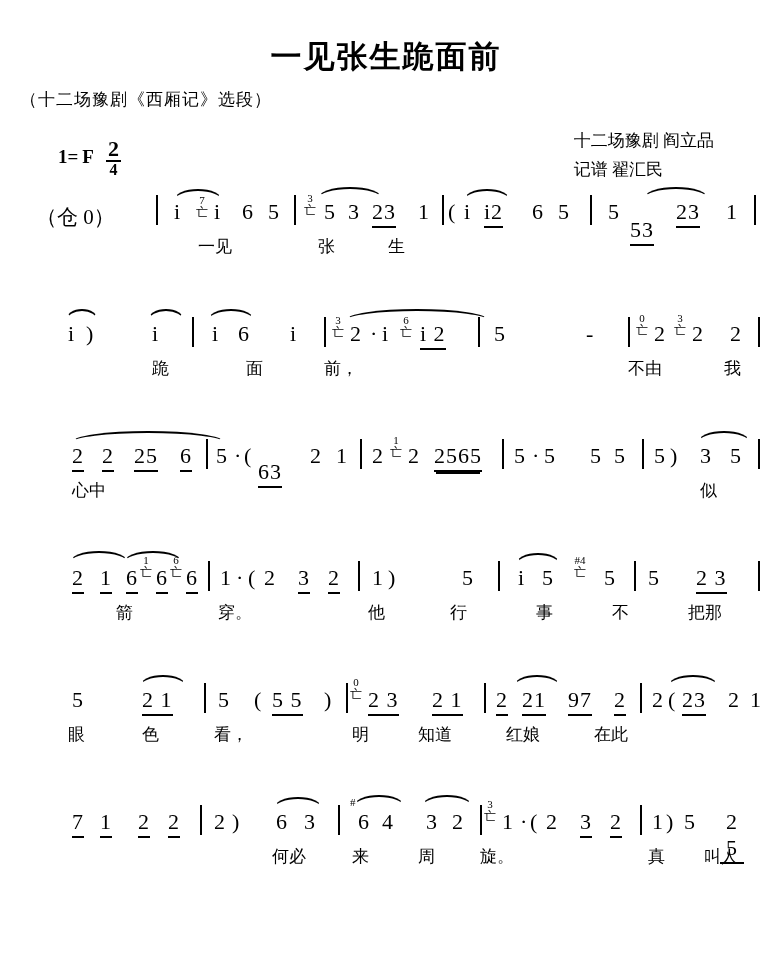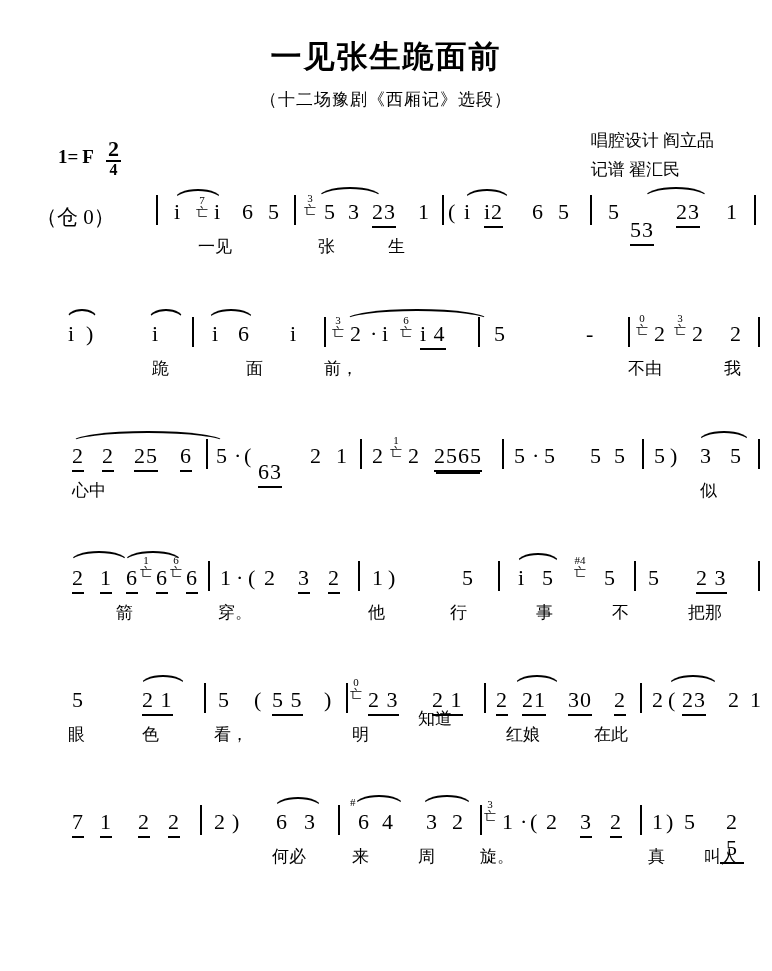--- a/index.html
+++ b/index.html
@@ -24,25 +24,26 @@
   
   .title {
     text-align: center;
     font-family: "Liberation Sans", sans-serif;
     font-weight: bold;
     font-size: 31px;
     letter-spacing: 2px;
     margin-top: 36px;
   }
   .subtitle {
-    text-align: center;
+    text-align: left;
     font-family: "Liberation Serif", serif;
     font-size: 17px;
     margin-top: 10px;
     letter-spacing: 1px;
+    margin-left: 20px;
   }
 
   .meta-row {
     position: relative;
     height: 62px;
     margin-top: 12px;
   }
   .keysig {
     position: absolute;
     left: 58px;
@@ -173,21 +174,21 @@
   <div class="meta-row">
     <div class="keysig">
       <span>1=</span>
       <span>F</span>
       <span class="frac">
         <span class="num">2</span>
         <span class="den">4</span>
       </span>
     </div>
     <div class="credits">
-      <div>唱腔设计 阎立品</div>
+      <div>十二场豫剧 阎立品</div>
       <div>记谱 翟汇民</div>
     </div>
   </div>
 
 
   <div class="system">
     <div class="staffline">
       <span class="cell" style="left:8px; top:18px;">（仓  0）</span>
 
       <span class="bar" style="left:128px; top:10px;"></span>
@@ -261,21 +262,21 @@
           <span class="top">3</span>
           <span class="bot">亡</span>
         </span>
       <span class="cell num" style="left:322px; top:14px;">2</span>
       <span class="cell num" style="left:342px; top:14px;">·</span>
       <span class="cell num" style="left:354px; top:14px;">i</span>
       <span class="ornament" style="left:372px; top:8px;">
           <span class="top">6</span>
           <span class="bot">亡</span>
         </span>
-      <span class="grp" style="left:392px; top:14px;"><span class="gnums">i 4</span></span>
+      <span class="grp" style="left:392px; top:14px;"><span class="gnums">i 2</span></span>
 
       <span class="bar" style="left:450px; top:10px;"></span>
 
       <span class="cell num" style="left:466px; top:14px;">5</span>
       <span class="dash" style="left:558px; top:14px;">-</span>
 
       <span class="bar" style="left:600px; top:10px;"></span>
 
       <span class="ornament" style="left:608px; top:6px;">
           <span class="top">0</span>
@@ -428,37 +429,37 @@
           <span class="bot">亡</span>
         </span>
       <span class="grp" style="left:340px; top:14px;"><span class="gnums">2 3</span></span>
       <span class="grp" style="left:404px; top:14px;"><span class="gnums">2 1</span></span>
 
       <span class="bar" style="left:456px; top:10px;"></span>
 
       <span class="slur" style="left:486px; top:2px; width:44px;"></span>
       <span class="grp" style="left:468px; top:14px;"><span class="gnums">2</span></span>
       <span class="grp" style="left:494px; top:14px;"><span class="gnums">21</span></span>
-      <span class="grp" style="left:540px; top:14px;"><span class="gnums">30</span></span>
+      <span class="grp" style="left:540px; top:14px;"><span class="gnums">97</span></span>
       <span class="grp" style="left:586px; top:14px;"><span class="gnums">2</span></span>
 
       <span class="bar" style="left:612px; top:10px;"></span>
 
       <span class="slur" style="left:640px; top:2px; width:48px;"></span>
       <span class="cell num" style="left:624px; top:14px;">2</span>
       <span class="cell num" style="left:640px; top:14px;">(</span>
       <span class="grp" style="left:654px; top:14px;"><span class="gnums">23</span></span>
       <span class="cell num" style="left:700px; top:14px;">2</span>
       <span class="cell num" style="left:722px; top:14px;">1</span>
 
       <span class="lyric" style="left:40px; top:50px;">眼</span>
       <span class="lyric" style="left:114px; top:50px;">色</span>
       <span class="lyric" style="left:186px; top:50px;">看，</span>
       <span class="lyric" style="left:324px; top:50px;">明</span>
-      <span class="lyric" style="left:390px; top:34px;">知道</span>
+      <span class="lyric" style="left:390px; top:50px;">知道</span>
       <span class="lyric" style="left:478px; top:50px;">红娘</span>
       <span class="lyric" style="left:566px; top:50px;">在此</span>
     </div>
   </div>
 
   <div class="system">
     <div class="staffline">
       <span class="grp" style="left:44px; top:14px;"><span class="gnums">7</span></span>
       <span class="grp" style="left:72px; top:14px;"><span class="gnums">1</span></span>
       <span class="grp" style="left:110px; top:14px;"><span class="gnums">2</span></span>

